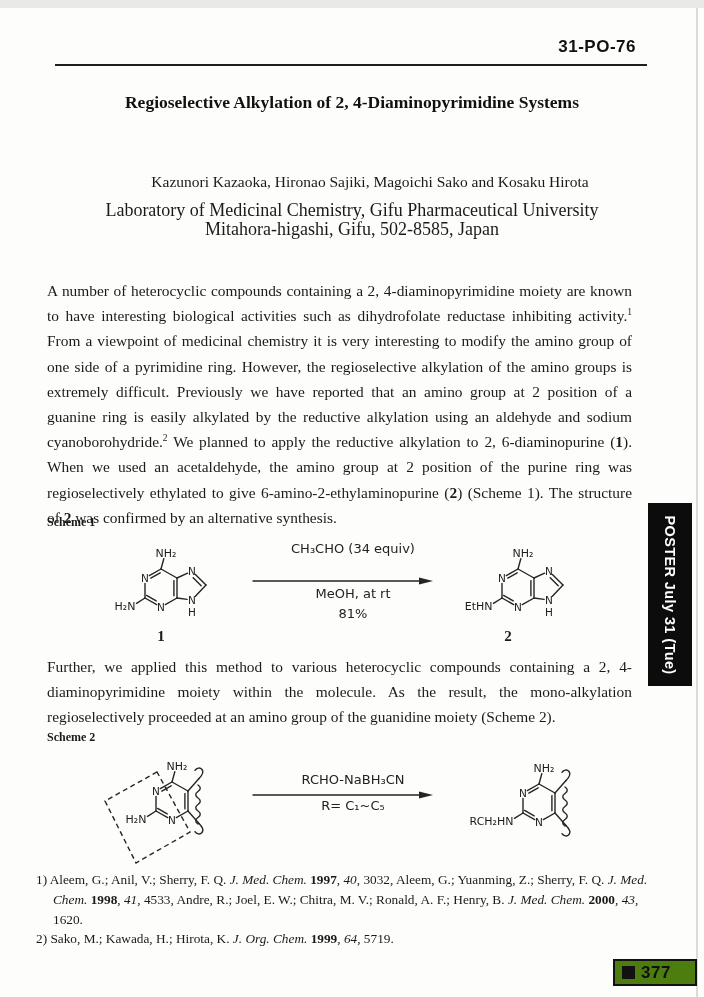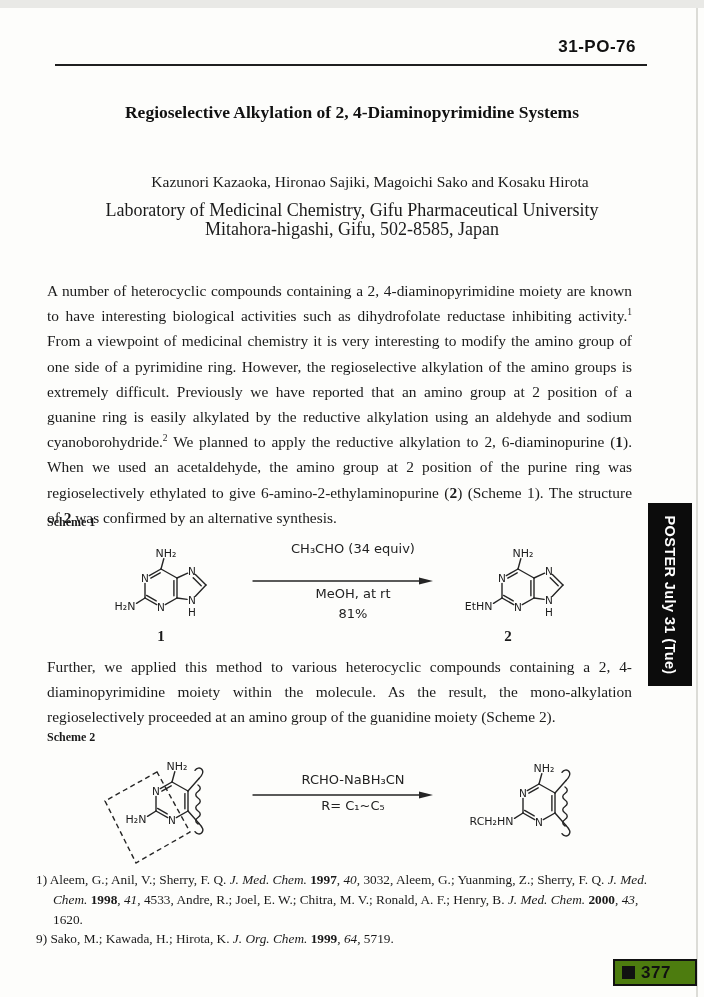--- a/index.html
+++ b/index.html
@@ -5,21 +5,21 @@
   html,body{margin:0;padding:0;background:#e9e9e6;}
   .page{
     position:relative;width:704px;height:997px;margin:8px auto;
     background:#fdfdfb;overflow:hidden;
     font-family:"Liberation Serif",serif;color:#1a1a1a;
   }
   .abs{position:absolute;}
   .header-code{top:29px;right:68px;font-family:"Liberation Sans",sans-serif;
     font-weight:700;font-size:17px;letter-spacing:.5px;color:#111;}
   .rule{top:56px;left:55px;width:592px;height:2px;background:#1f1f1f;}
-  .title{top:94px;left:0;width:704px;text-align:center;
+  .title{top:84px;left:0;width:704px;text-align:center;
     font-size:17.5px;font-weight:700;color:#111;}
   .authors{top:165px;left:0;width:704px;text-align:center;font-size:15.5px;padding-left:18px;}
   .affil{top:193px;left:0;width:704px;text-align:center;font-size:18px;line-height:18.5px;}
   .body-para{left:47px;width:585px;font-size:15.4px;line-height:25.2px;
     text-align:justify;margin:0;}
   .para1{top:270px;}
   .para2{top:646px;}
   .seg-b{font-weight:700;}
   .seg-i{font-style:italic;}
   .seg-sup{vertical-align:super;font-size:62%;line-height:0;}
@@ -203,21 +203,21 @@
     <g class="atom">
       <text x="68" y="40.6">N</text>
       <text x="84" y="69.6">N</text>
       <text class="amine" x="89" y="15.5">NH₂</text>
       <text class="amine end" x="58.5" y="68.5">RCH₂HN</text>
     </g>
   </svg>
 
   <div class="abs refs">
     <div class="ref"><span>1) Aleem, G.; Anil, V.; Sherry, F. Q. </span><span class="seg-i">J. Med. Chem.</span><span> </span><span class="seg-b">1997</span><span>, </span><span class="seg-i">40</span><span>, 3032, Aleem, G.; Yuanming, Z.; Sherry, F. Q. </span><span class="seg-i">J. Med. Chem.</span><span> </span><span class="seg-b">1998</span><span>, </span><span class="seg-i">41</span><span>, 4533, Andre, R.; Joel, E. W.; Chitra, M. V.; Ronald, A. F.; Henry, B. </span><span class="seg-i">J. Med. Chem.</span><span> </span><span class="seg-b">2000</span><span>, </span><span class="seg-i">43</span><span>, 1620.</span></div>
-    <div class="ref"><span>9) Sako, M.; Kawada, H.; Hirota, K. </span><span class="seg-i">J. Org. Chem.</span><span> </span><span class="seg-b">1999</span><span>, </span><span class="seg-i">64</span><span>, 5719.</span></div>
+    <div class="ref"><span>2) Sako, M.; Kawada, H.; Hirota, K. </span><span class="seg-i">J. Org. Chem.</span><span> </span><span class="seg-b">1999</span><span>, </span><span class="seg-i">64</span><span>, 5719.</span></div>
   </div>
 
   <div class="abs side-tab">
     <div class="side-tab-text">POSTER July 31 (Tue)</div>
   </div>
 
   <div class="abs scan-line"></div>
 
   <div class="abs page-box">
     <span class="page-box-square"></span>

